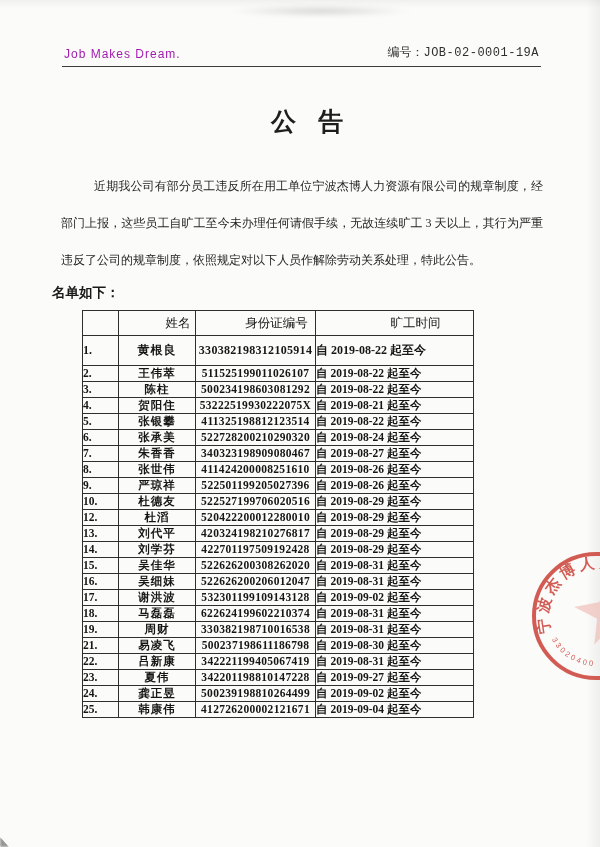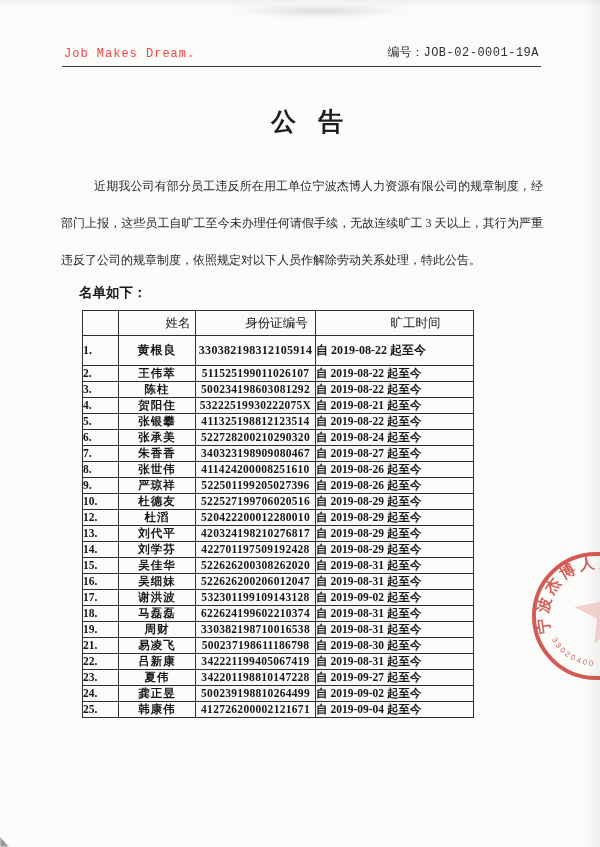--- a/index.html
+++ b/index.html
@@ -32,22 +32,22 @@
     clip-path:polygon(0 0,100% 100%,0 100%);
     filter:blur(1px);
   }
   
   .hdr{
     display:flex;justify-content:space-between;align-items:flex-end;
     margin:0 59px 0 62px;padding:44px 2px 5px 2px;
     border-bottom:1.2px solid #3c3c3c;
   }
   .hdr .slogan{
-    font-family:Liberation Mono, monospace;
-    font-size:12px;color:#ef4444;letter-spacing:1px;
+    font-family:Liberation Sans, sans-serif;
+    font-size:12px;color:#a21caf;letter-spacing:1px;
   }
   .hdr .docno{
     font-size:12px;color:#2e2e2e;
   }
   .hdr .docno .code{
     font-family:"Liberation Mono","DejaVu Sans Mono",monospace;
     letter-spacing:.5px;
   }
   
   h1.title{
@@ -55,21 +55,21 @@
     font-size:25px;font-weight:bold;color:#1e1e1e;
     word-spacing:12px;letter-spacing:2px;
   }
   
   .para{
     margin:30px 57px 0 61px;width:482px;
     font-size:12px;line-height:37px;color:#1f1f1f;
     text-indent:33px;text-align:justify;
   }
   .list-label{
-    margin:5px 0 0 79px;
+    margin:5px 0 0 52px;
     font-size:13.5px;font-weight:bold;color:#1a1a1a;
   }
   
   table.roster{
     margin:8px 0 0 82px;border-collapse:collapse;
     table-layout:fixed;width:391px;
     font-size:12px;color:#161616;
   }
   table.roster th,table.roster td{
     border:1px solid #2e2e2e;padding:0;overflow:hidden;white-space:nowrap;

